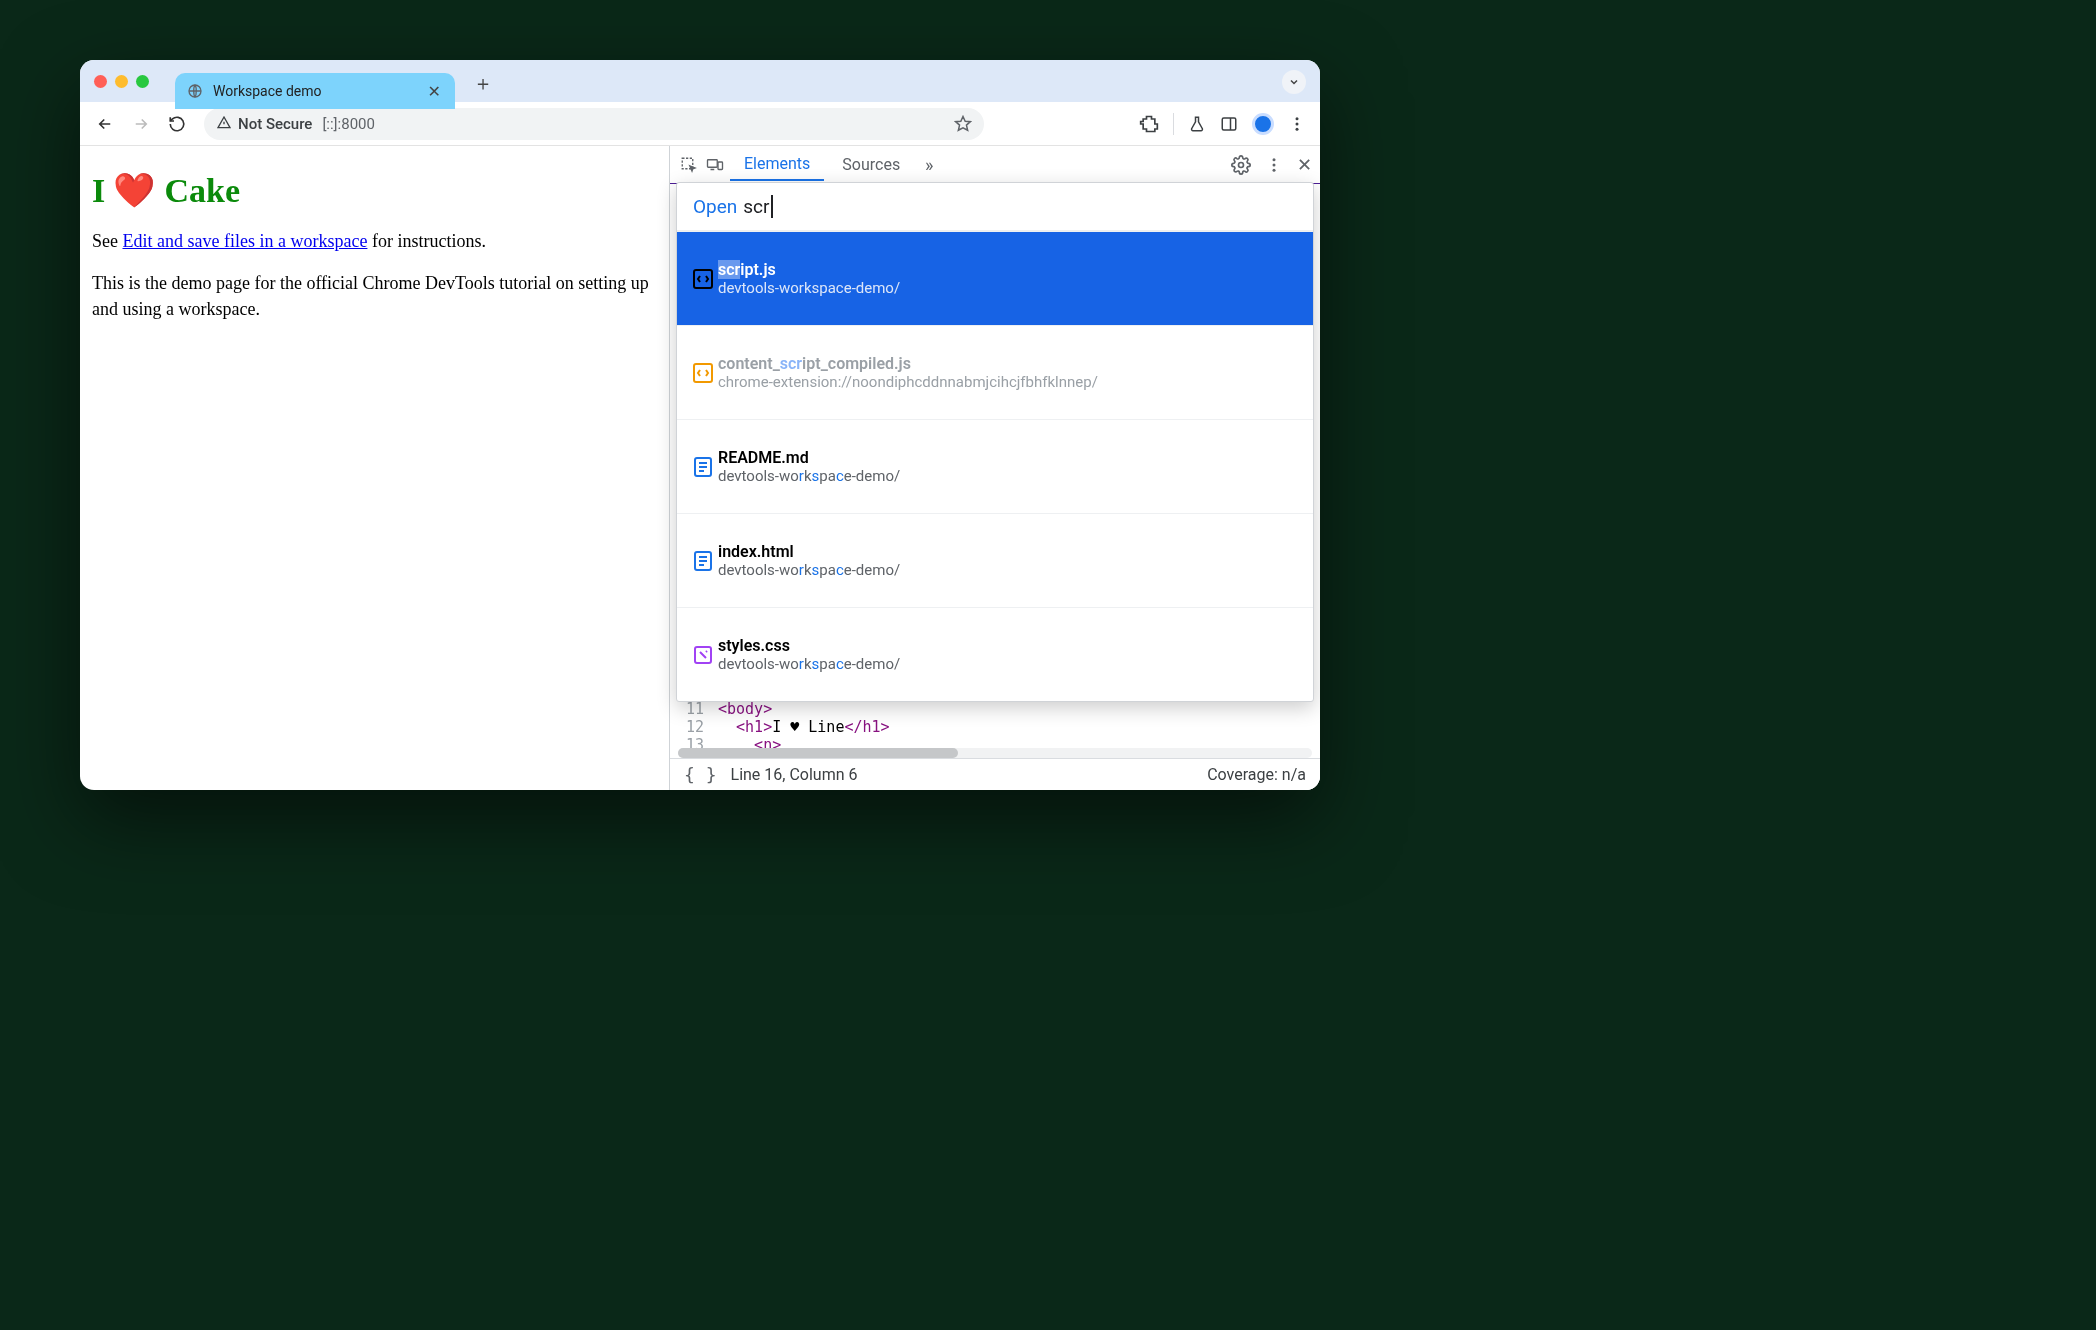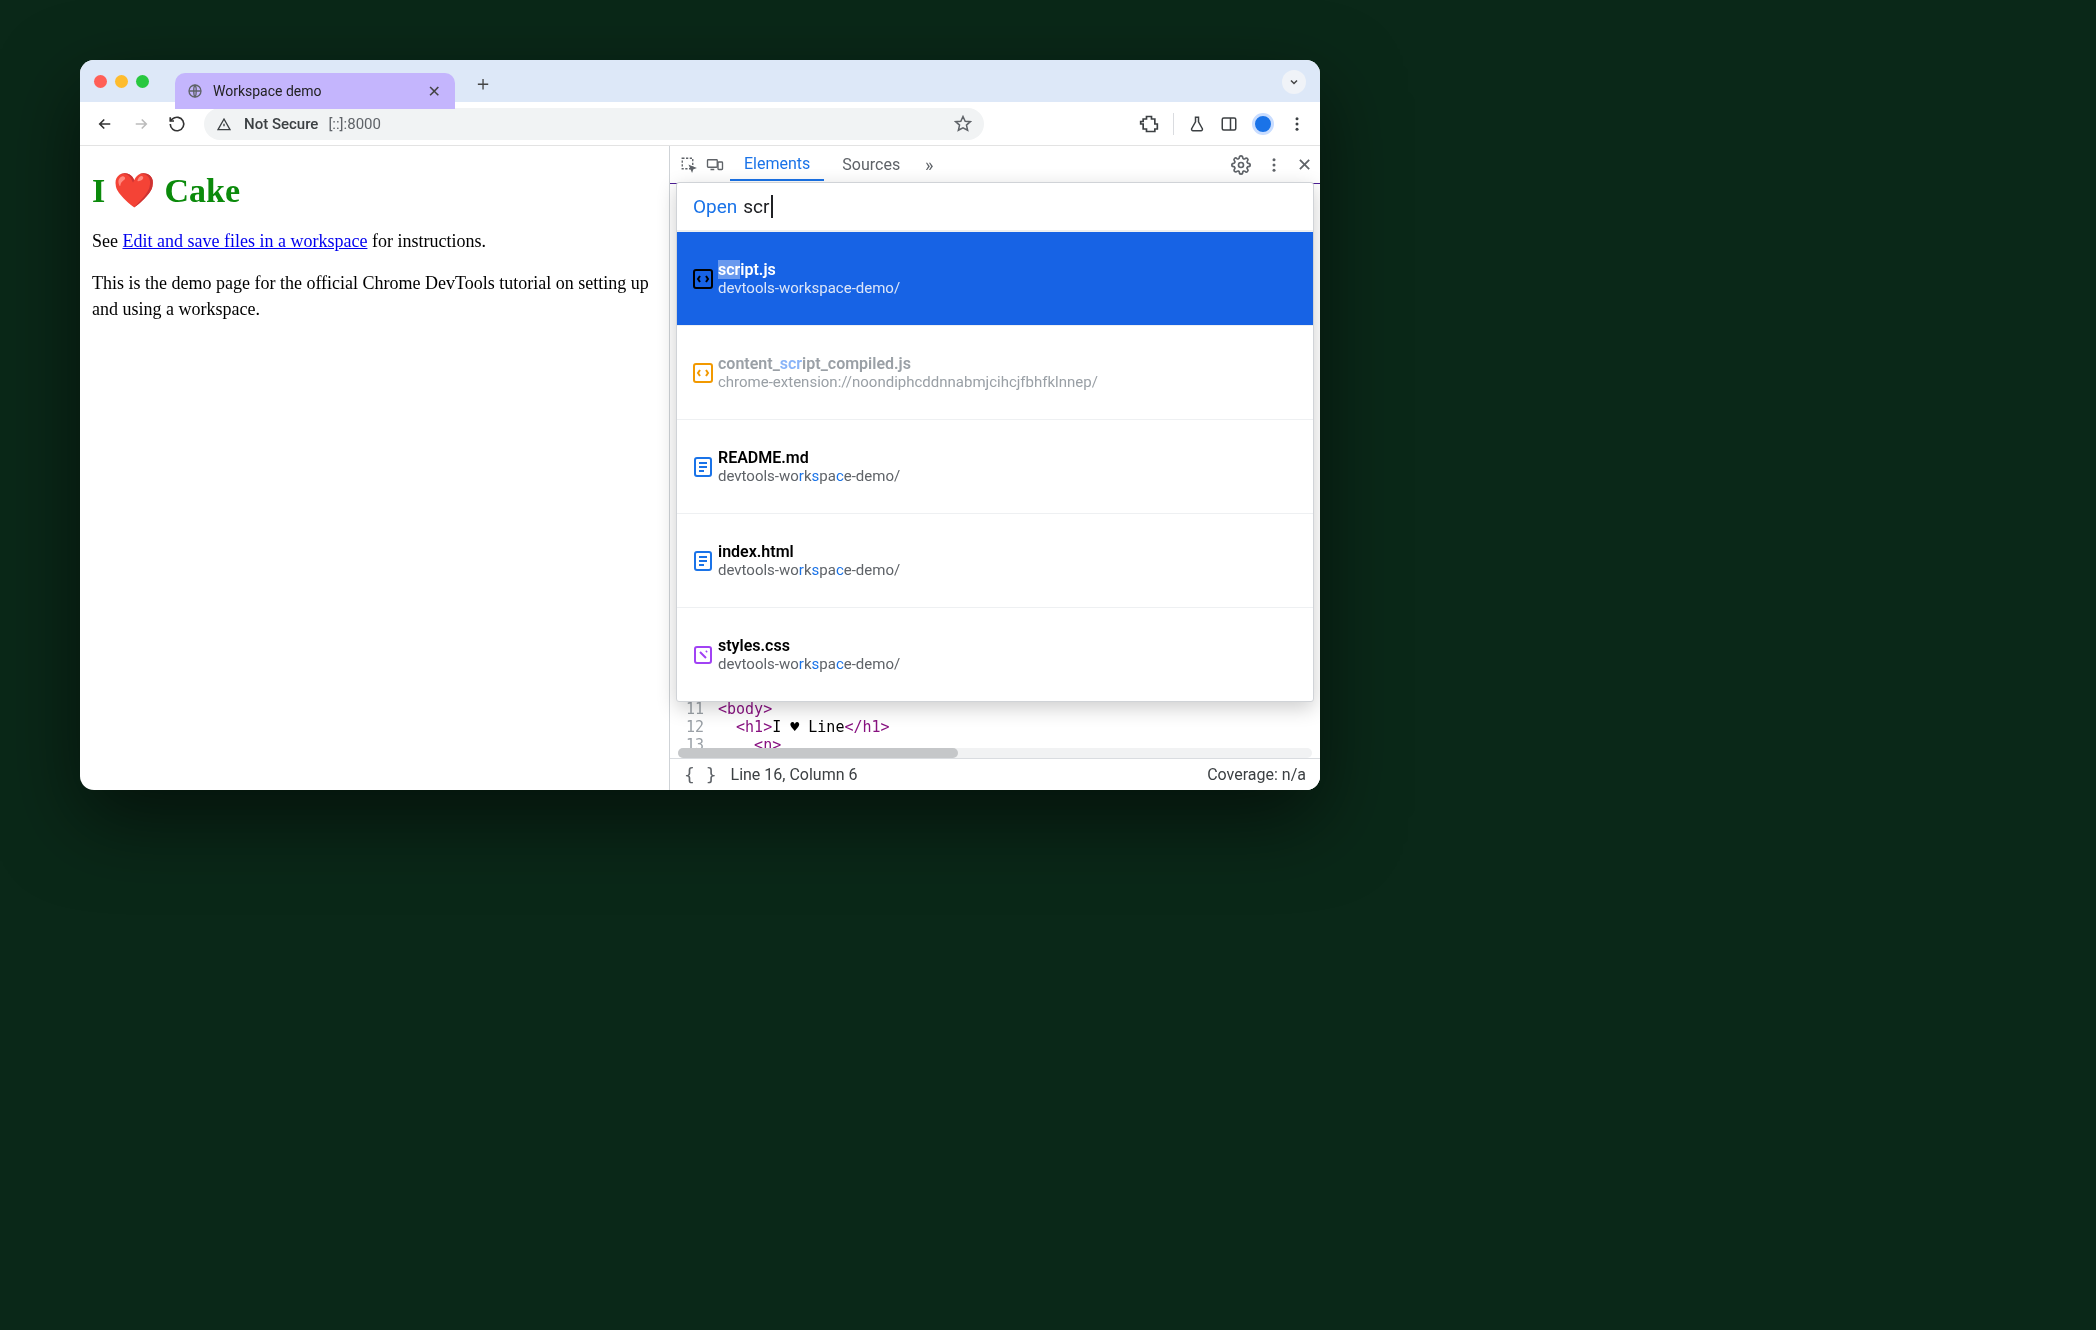--- a/index.html
+++ b/index.html
@@ -31,21 +31,21 @@
     padding: 0 14px;
     gap: 8px;
     position: relative;
   }
   .traffic { display:flex; gap:8px; align-items:center; margin-right:18px;}
   .tl { width:13px; height:13px; border-radius:50%; }
   .tl.red { background:#ff5f57; }
   .tl.yellow { background:#febc2e; }
   .tl.green { background:#28c840; }
   .tab {
-    background:#c4b5fd;
+    background:#7dd3fc;
     height:36px;
     border-radius: 10px 10px 0 0;
     display:flex;
     align-items:center;
     padding:0 14px 0 12px;
     gap:10px;
     margin-top:20px;
     min-width:280px;
     position:relative;
   }
@@ -72,21 +72,21 @@
     border-radius:16px;
     display:flex;
     align-items:center;
     padding:0 12px;
     gap:10px;
     font-size:15px;
     color:#3c4043;
     margin:0 6px;
     max-width:780px;
   }
-  .not-secure { display:flex; align-items:flex-end; gap:12px; font-weight:500; color:#3c4043;}
+  .not-secure { display:flex; align-items:flex-start; gap:6px; font-weight:500; color:#3c4043;}
   .url { color:#5f6368; }
   .omnibox .star { margin-left:auto; color:#5f6368; }
   .rights { display:flex; align-items:center; gap:14px; margin-left:auto; padding-right:4px;}
   .sep { width:1px; height:22px; background:#dadce0; }
   .avatar { width:22px; height:22px; border-radius:50%; background:#1a73e8; border:3px solid #c9ddff;}
   .content { flex:1; display:flex; overflow:hidden; }
   .page {
     flex: 0 0 590px;
     padding:14px 12px;
     font-family: Georgia, "Times New Roman", serif;

